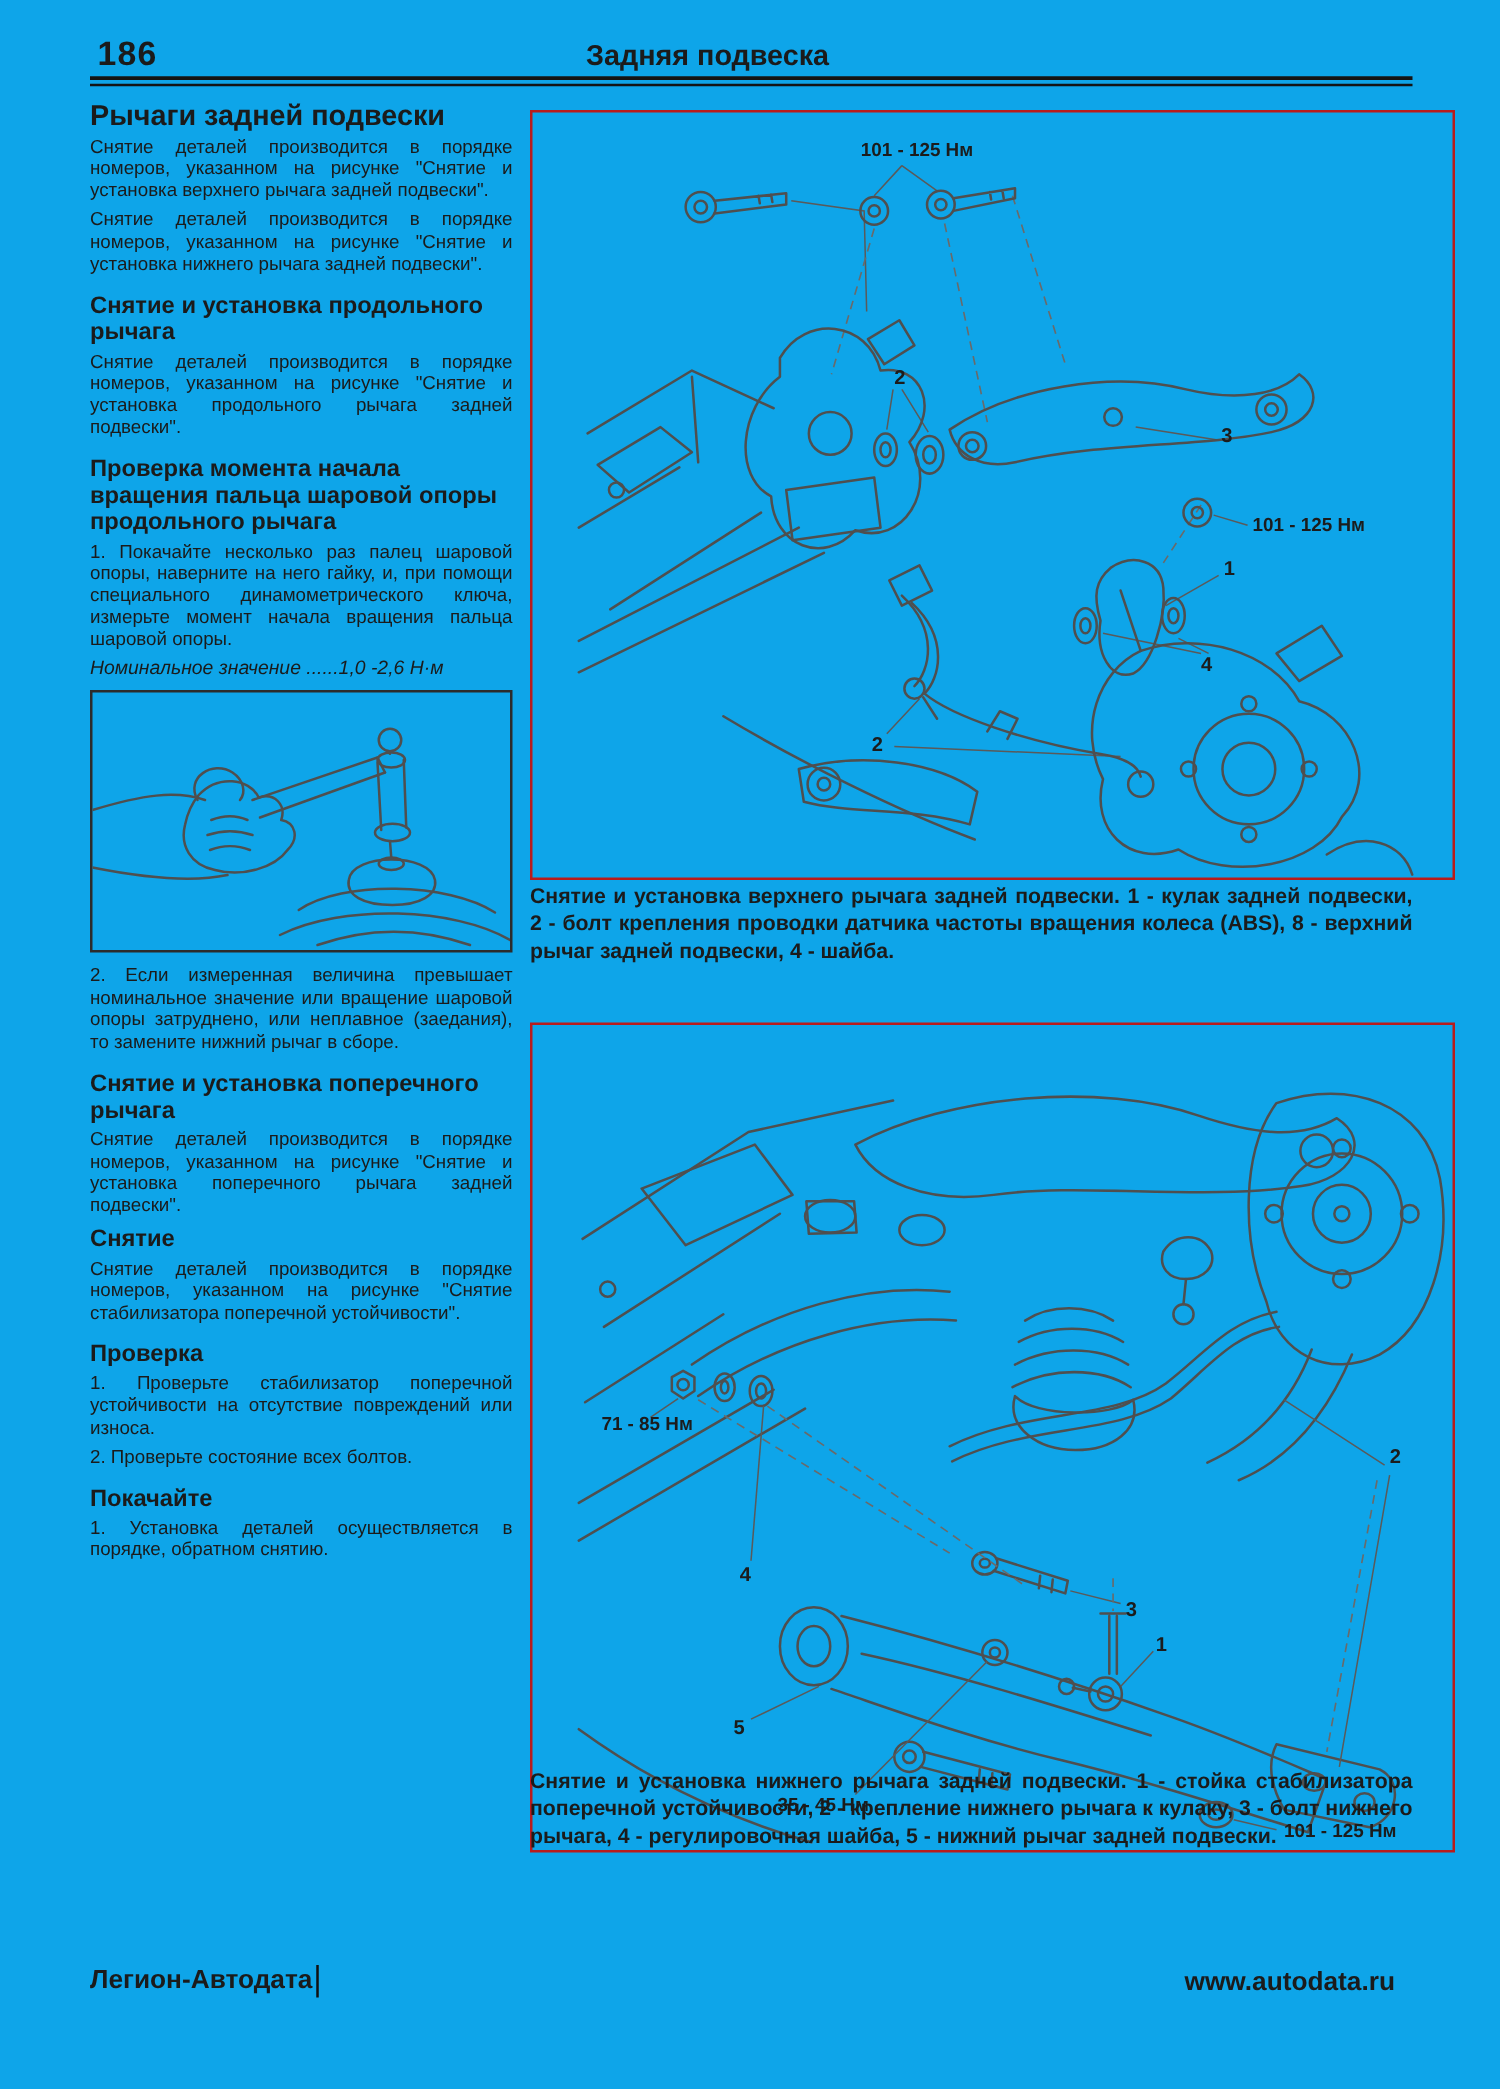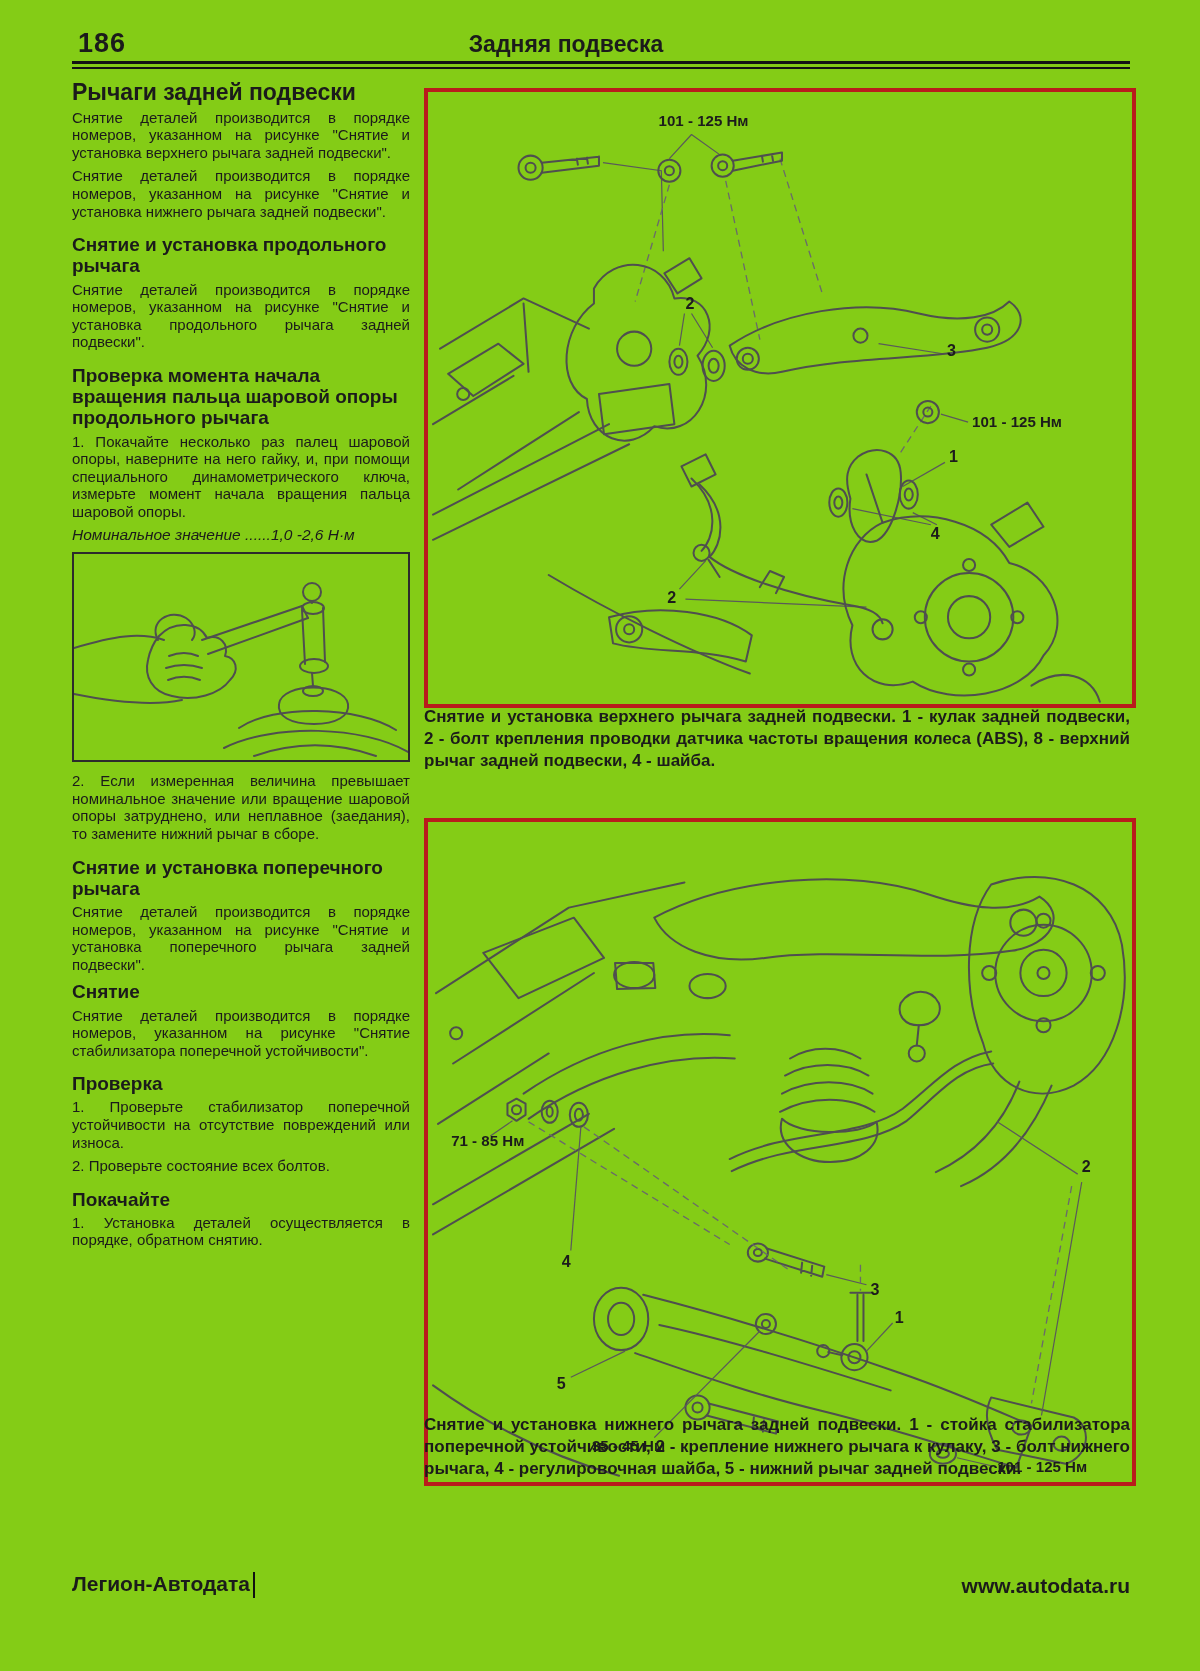--- a/index.html
+++ b/index.html
@@ -1,46 +1,46 @@
 <!DOCTYPE html>
 <html><head>
 <meta charset="utf-8">
 <style>
   html,body{margin:0;padding:0;background:#d8d8d6;}
   #page{
     position:relative;width:1200px;height:1671px;margin:0 auto;
-    background:#84cc16;
+    background:#0ea5e9;
     font-family:"Liberation Sans",sans-serif;color:#1b1b1b;
     overflow:hidden;
   }
   
   .pnum{position:absolute;left:78px;top:28px;font-size:27px;font-weight:bold;letter-spacing:1px;}
   .htitle{position:absolute;left:0;top:31px;width:1132px;text-align:center;font-size:23px;font-weight:bold;}
   .hrule{position:absolute;left:72px;top:61px;width:1058px;height:3px;border-top:3px solid #141414;border-bottom:2px solid #141414;}
   
   .leftcol{position:absolute;left:72px;top:80px;width:338px;}
   .h1{font-size:23px;font-weight:bold;line-height:1.08;margin:0 0 4px;}
   .h1.mt{margin-top:16px;max-width:235px;}
   .h2{font-size:19px;font-weight:bold;line-height:1.12;margin:14px 0 4px;}
   .p{font-size:15px;line-height:1.17;text-align:justify;margin:0 0 6px;}
   .pnom{font-size:15.5px;font-style:italic;margin:2px 0 8px;white-space:nowrap;}
   .toolfig{height:206px;border:2px solid #2c2c2c;margin:8px 0 10px;}
   .toolfig svg{display:block;width:100%;height:100%;}
   
-  .figbox{position:absolute;left:424px;width:704px;border:4px solid #b91c1c;background:transparent;}
+  .figbox{position:absolute;left:424px;width:704px;border:2px solid #b91c1c;background:transparent;padding-left:32px;}
   #fig1{top:88px;height:612px;}
   #fig2{top:818px;height:660px;}
   .figbox svg{display:block;width:100%;height:100%;}
   .cap{position:absolute;left:424px;width:706px;font-size:17px;font-weight:bold;line-height:1.3;text-align:justify;}
   #cap1{top:706px;}
   #cap2{top:1414px;}
   
   .footl{position:absolute;left:72px;top:1572px;font-size:21px;font-weight:bold;}
   .caret{display:inline-block;width:2px;height:26px;background:#111;margin-left:3px;vertical-align:middle;}
-  .footr{position:absolute;right:70px;top:1574px;font-size:21px;font-weight:bold;}
+  .footr{position:absolute;right:84px;top:1574px;font-size:21px;font-weight:bold;}
   
   .ln{stroke:#4f4f4f;stroke-width:2;fill:none;stroke-linecap:round;stroke-linejoin:round;}
   .ln-thin{stroke:#5a5a5a;stroke-width:1.2;fill:none;}
   .ln-dash{stroke:#6a6a6a;stroke-width:1.3;fill:none;stroke-dasharray:7 5;}
   .figlabel{font:bold 16px "Liberation Sans",sans-serif;fill:#1c1c1c;}
   .figtorque{font:bold 15px "Liberation Sans",sans-serif;fill:#1c1c1c;}
 </style>
 </head>
 <body>
 

